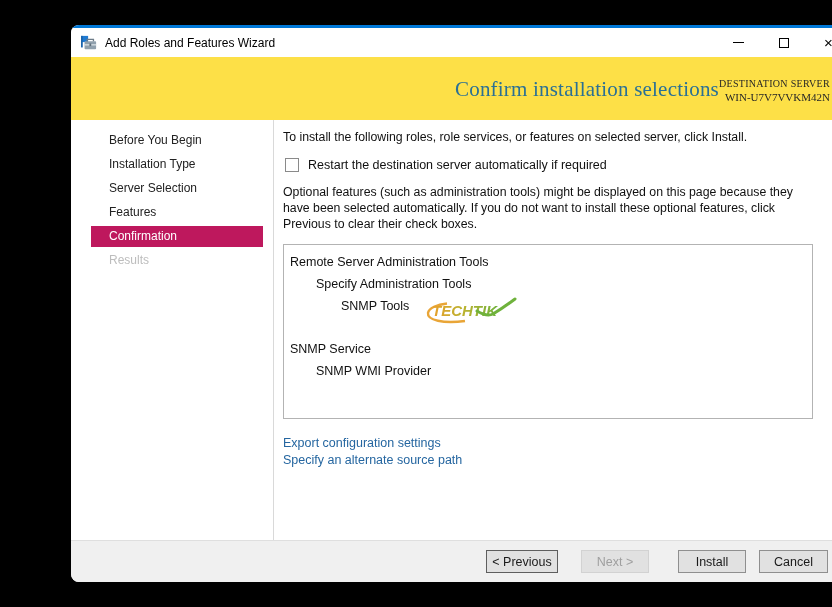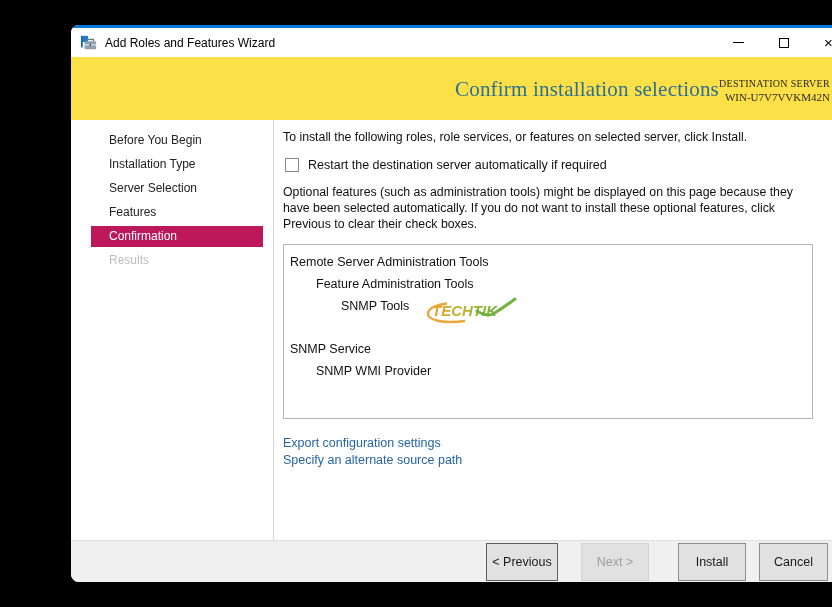--- a/index.html
+++ b/index.html
@@ -79,21 +79,21 @@
   .group-gap { margin-top:12px; }
   .watermark { margin-left:16px; margin-top:1px; flex:0 0 auto; }
   .links { margin-top:16px; }
   .link { font-size:12.5px; color:#2566a0; line-height:17px; cursor:pointer; width:max-content; }
   
   .footer {
     flex:0 0 auto; height:42px; background:#f0f0f0; border-top:1px solid #dfdfdf;
     display:flex; align-items:center; justify-content:flex-end; padding-right:25px;
   }
   .btn {
-    height:38px; background:#e1e1e1; border:1px solid #8f8f8f;
+    height:23px; background:#e1e1e1; border:1px solid #8f8f8f;
     font-size:12.5px; color:#1a1a1a; font-family:inherit; cursor:default;
     padding:0;
   }
   .btn-previous { width:72px; border-color:#5e5e5e; }
   .btn-next { width:68px; margin-left:23px; border-color:#d2d2d2; color:#9f9f9f; }
   .btn-install { width:68px; margin-left:29px; }
   .btn-cancel { width:69px; margin-left:13px; }
 </style>
 </head>
 <body>
@@ -150,21 +150,21 @@
         <span class="checkbox-label">Restart the destination server automatically if required</span>
       </div>
 
       <div class="optional-note">Optional features (such as administration tools) might be displayed on this page because they have been selected automatically. If you do not want to install these optional features, click Previous to clear their check boxes.</div>
 
       <div class="listbox">
         <div class="tree-row lvl0">
             <span>Remote Server Administration Tools</span>
           </div>
         <div class="tree-row lvl1">
-            <span>Feature Administration Tools</span>
+            <span>Specify Administration Tools</span>
           </div>
         <div class="tree-row lvl2">
           <span>SNMP Tools</span>
           <svg class="watermark" width="92" height="30" viewBox="0 0 92 30">
             <defs>
               <linearGradient id="tkg" x1="0" y1="0" x2="1" y2="0">
                 <stop offset="0" stop-color="#e8a02c"></stop>
                 <stop offset="0.5" stop-color="#b8b330"></stop>
                 <stop offset="1" stop-color="#6fb23c"></stop>
               </linearGradient>

